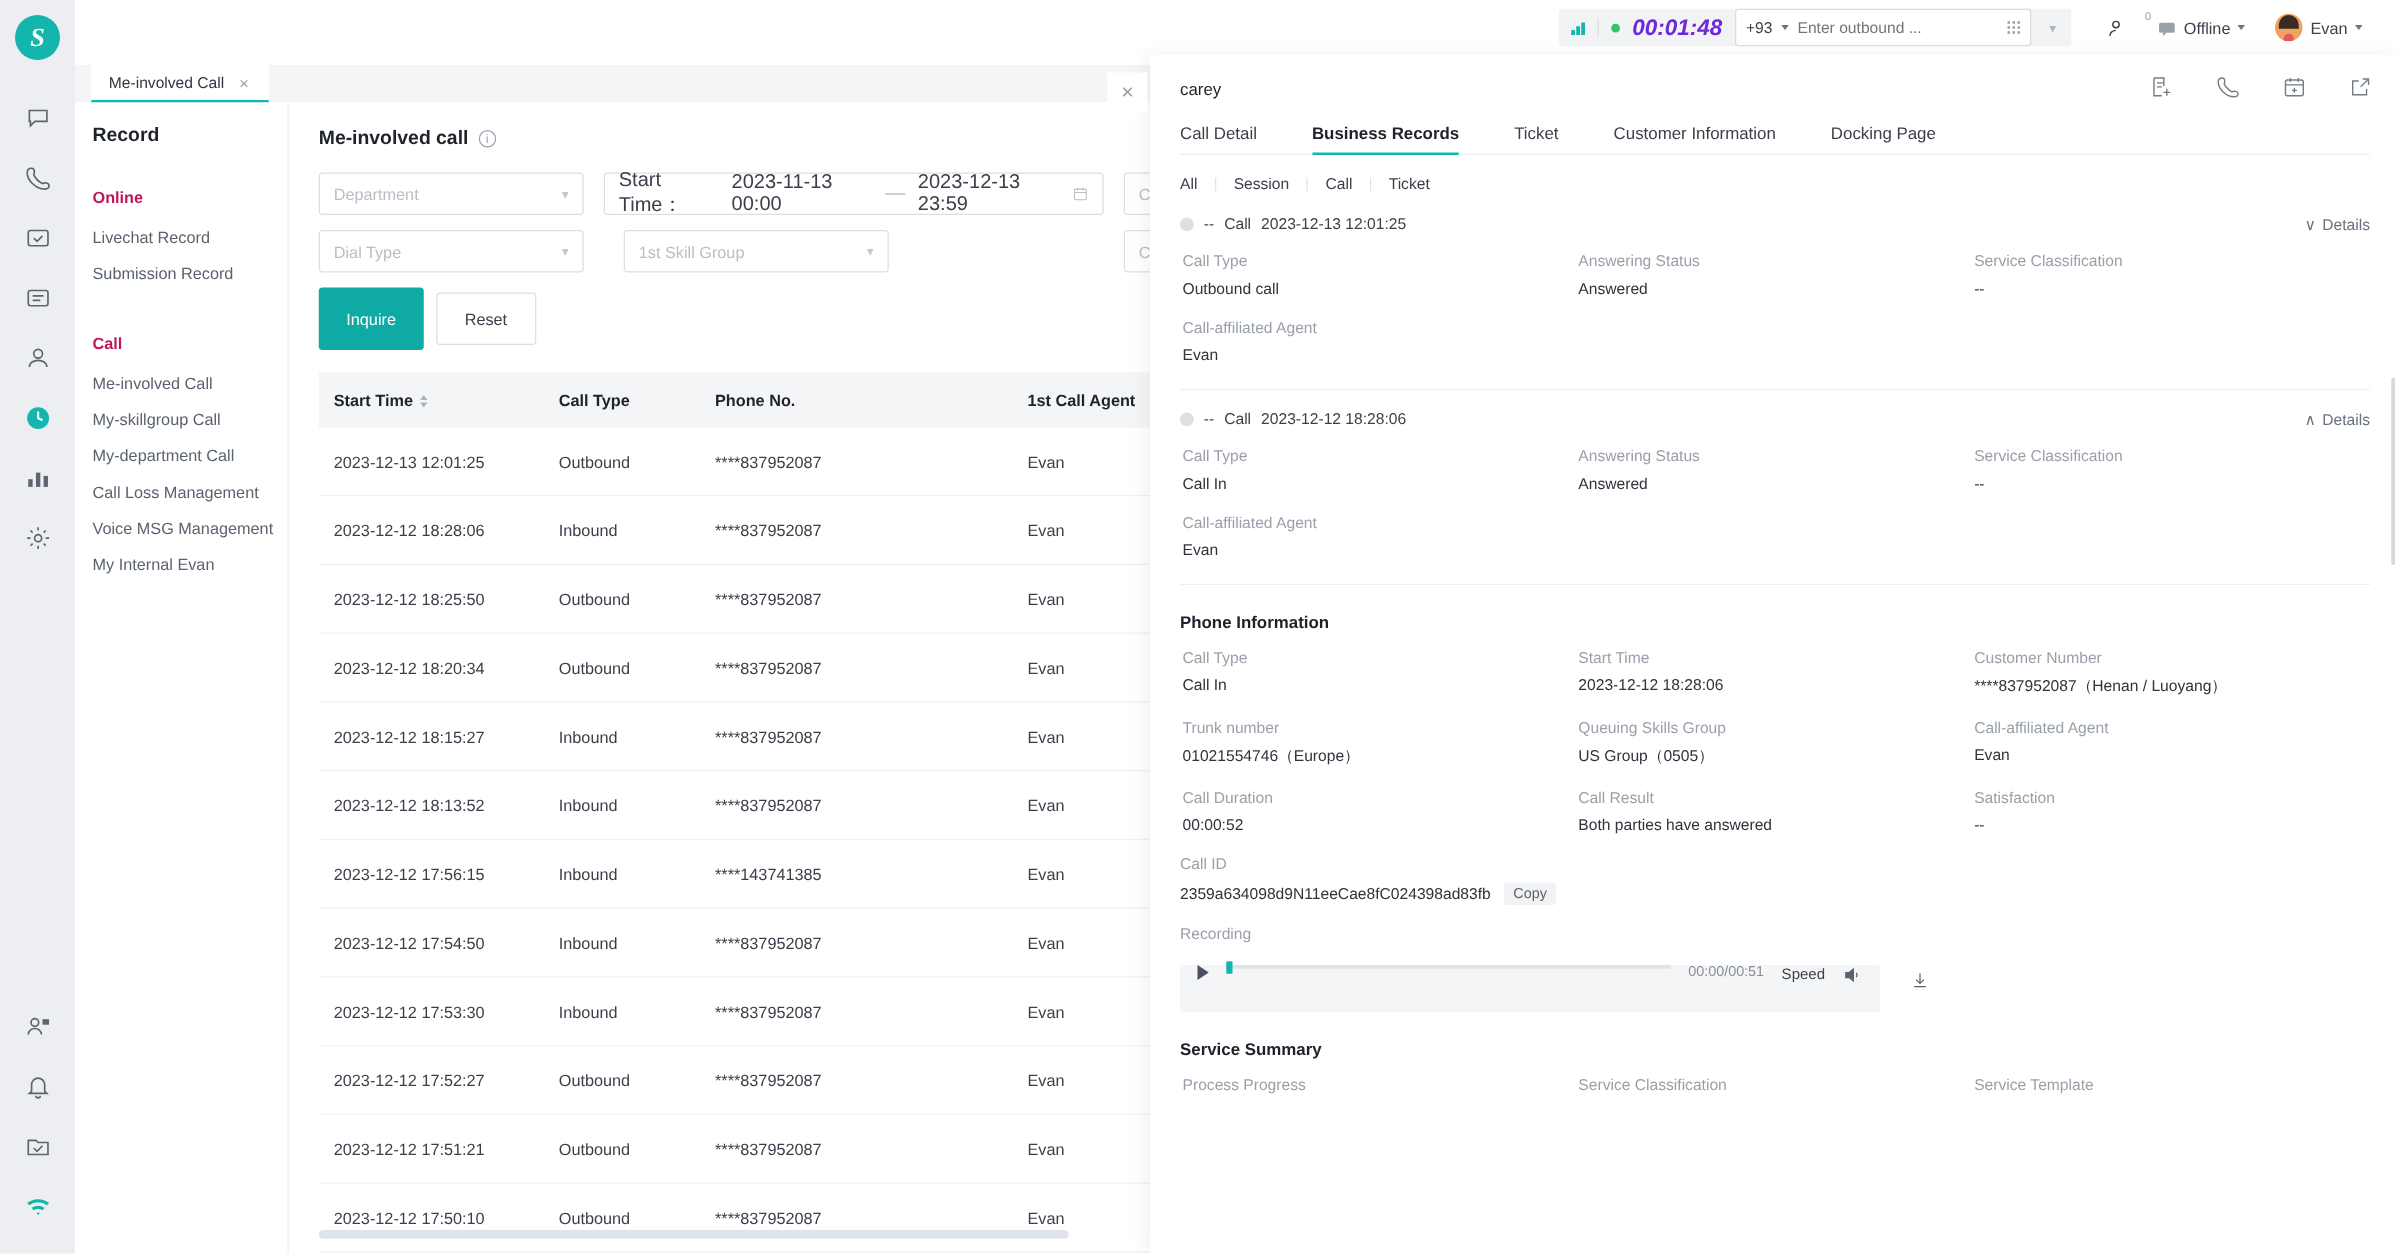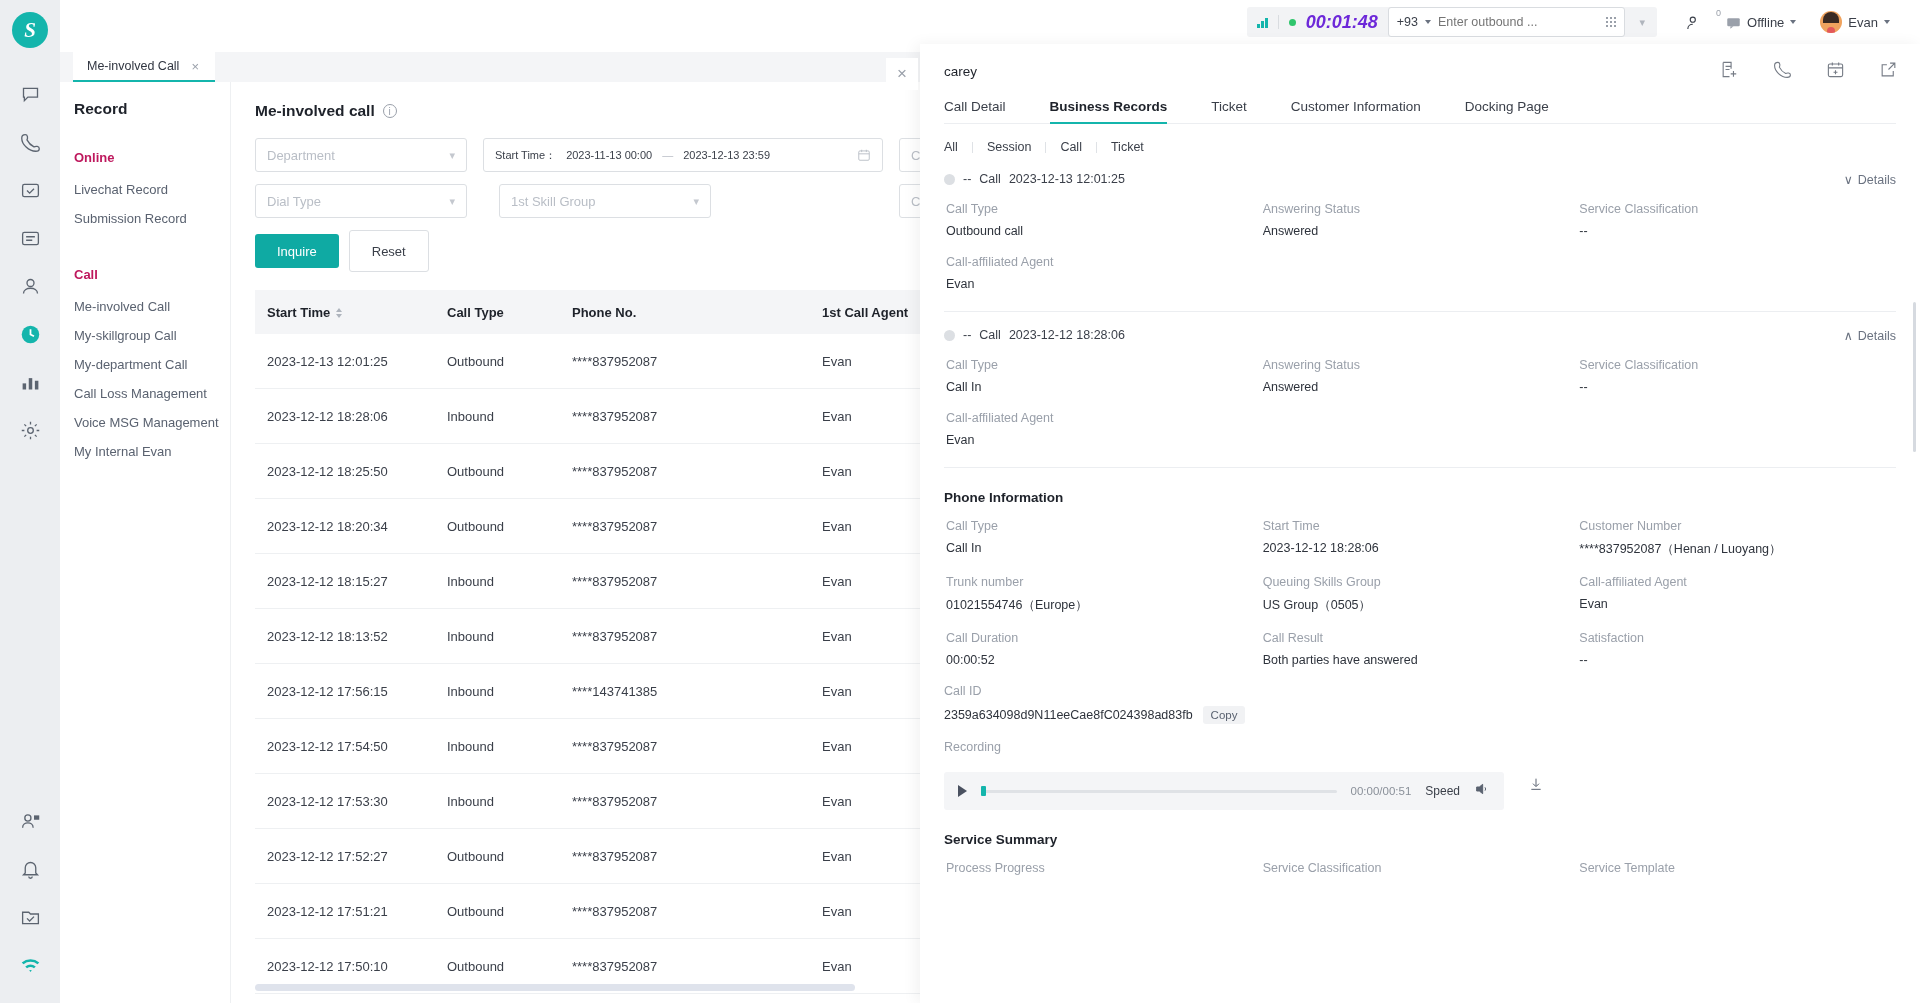--- a/index.html
+++ b/index.html
@@ -110,27 +110,27 @@
 
   .filters { display: grid; grid-template-columns: 212px 400px 212px; gap: 12px 16px; }
   .fld {
     height: 34px; border: 1px solid #dcdfe3; border-radius: 3px; background: #fff;
     display: flex; align-items: center; padding: 0 11px; font-size: 13px; color: #b9bec6;
     justify-content: space-between; cursor: pointer;
   }
   .chev { color: #c4c8cf; font-size: 11px; }
   .daterange {
     height: 34px; border: 1px solid #dcdfe3; border-radius: 3px; background:#fff;
-    display:flex; align-items:center; padding: 0 11px; font-size:11px; color:#3a3f49; gap:10px; cursor:pointer;
+    display:flex; align-items:center; padding: 0 11px; font-size:16px; color:#3a3f49; gap:10px; cursor:pointer;
   }
   .daterange .lbl { color:#3a3f49; }
   .daterange .sep { color:#b9bec6; }
   .btnrow { display:flex; align-items:center; gap:10px; }
   .btn-primary {
-    height: 34px; padding: 0 22px; background: #0faaa3; color: #fff; border: none;
+    height: 50px; padding: 0 22px; background: #0faaa3; color: #fff; border: none;
     border-radius: 3px; font-size: 13px; cursor: pointer; font-family: inherit;
   }
   .btn-default {
     height: 42px; padding: 0 22px; background: #fff; color: #3a3f49; border: 1px solid #dcdfe3;
     border-radius: 3px; font-size: 13px; cursor: pointer; font-family: inherit;
   }
 
   
   .tbl { margin-top: 18px; width: 1640px; }
   .tbl .thead {
@@ -194,21 +194,21 @@
   .k { font-size: 12.5px; color: #9aa0aa; margin-bottom: 8px; }
   .v { font-size: 12.5px; color: #2e333c; }
   .cell { padding-right: 18px; }
   .hr { height:1px; background:#eceef1; margin: 20px 0 0 0; }
   .sect-title { font-size: 13.5px; font-weight: bold; color:#1e222a; margin: 22px 0 14px 0;}
 
   .copy-row { display:flex; align-items:center; gap:10px; }
   .copy-btn { font-size: 11.5px; color:#5a6270; background:#f1f2f4; border-radius:3px; padding: 3px 8px; cursor:pointer; }
 
   .player {
-    display:flex; align-items:center; gap: 14px; height: 38px; background:#f4f5f7;
+    display:flex; gap: 14px; height: 38px; background:#f4f5f7;
     border-radius:3px; padding: 0 14px; width: 560px; margin-top: 10px;
   }
   .play-tri { width:0;height:0;border-left:9px solid #4a5160;border-top:6px solid transparent;border-bottom:6px solid transparent; cursor:pointer;}
   .track { flex:1; height:3px; background:#dfe2e6; border-radius:2px; position:relative; cursor:pointer;}
   .knob { position:absolute; left:0; top:-3.5px; width:5px; height:10px; background:#14b5ac; border-radius:1px; }
   .ptime { font-size: 11.5px; color:#8a9099; }
   .pspeed { font-size: 12px; color:#3a3f49; cursor:pointer; }
   .dl { margin-left: 8px; cursor:pointer; }
   .dl svg, .spk svg { width:16px;height:16px;stroke:#5a6270;fill:none;stroke-width:1.5; }
   .player-wrap { display:flex; align-items:center; gap: 16px; }

